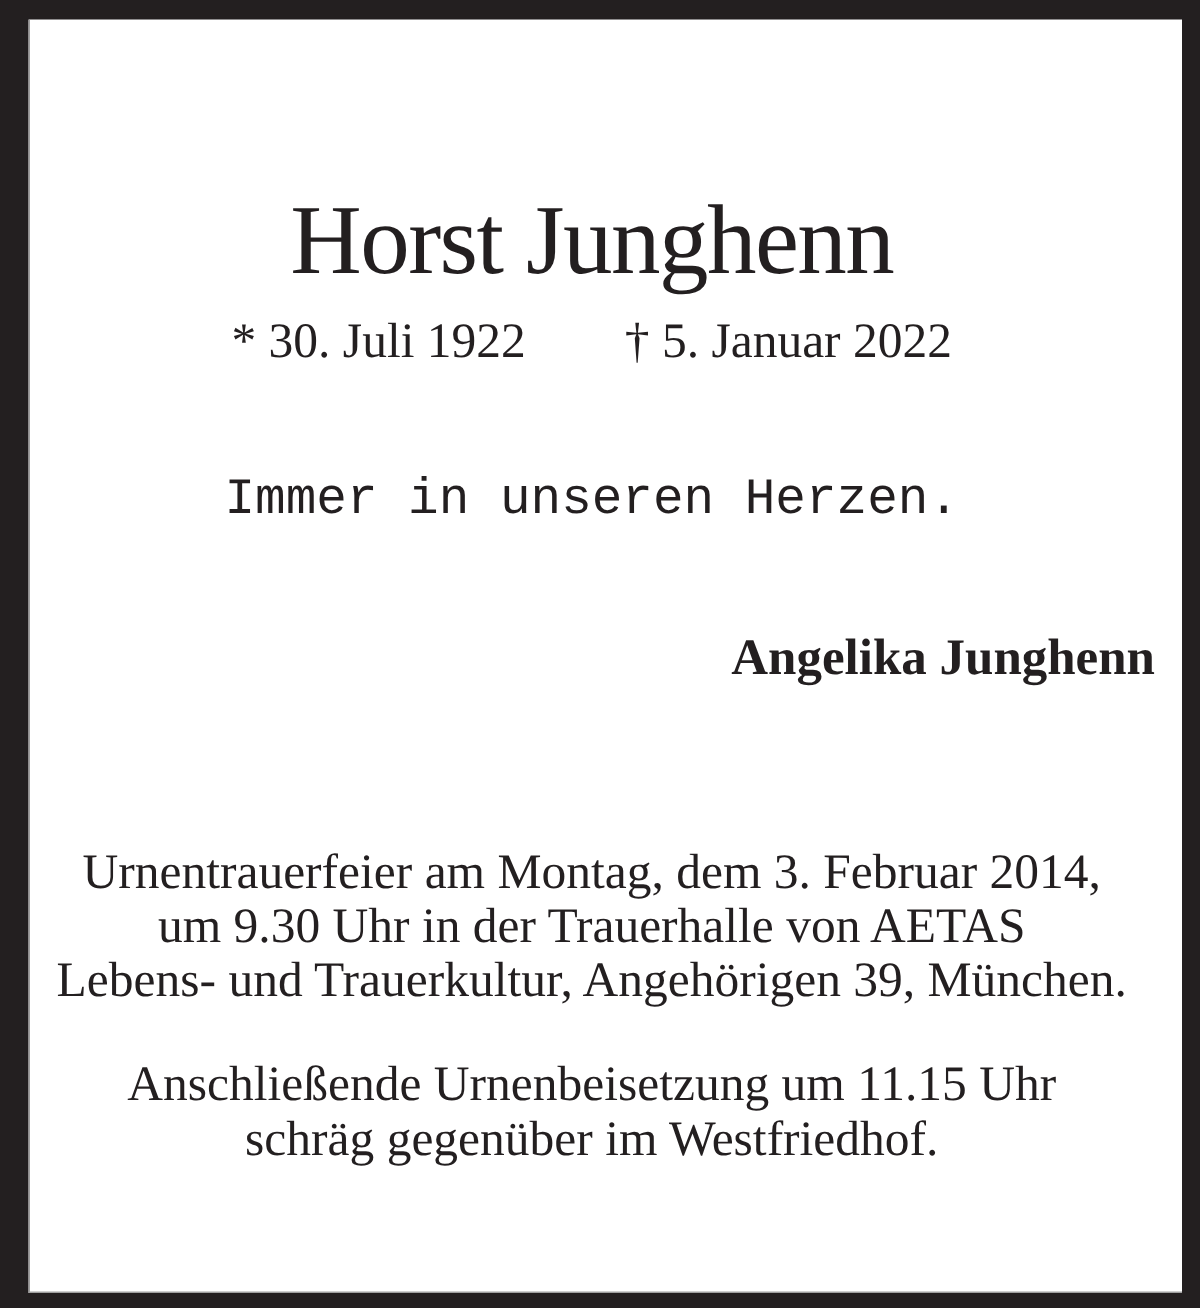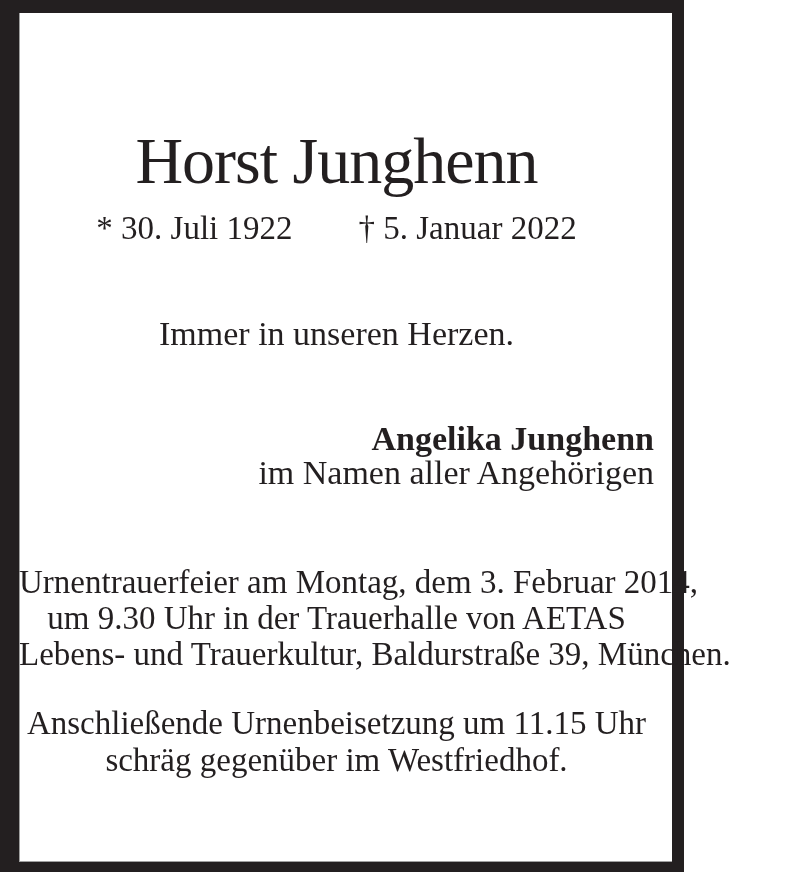--- a/index.html
+++ b/index.html
@@ -11,21 +11,21 @@
   * { margin: 0; padding: 0; box-sizing: border-box; }
   html, body {
     width: 800px; height: 872px;
     background: var(--background);
     overflow: hidden;
     font-family: "Liberation Serif", "DejaVu Serif", serif;
     color: var(--ink);
   }
   .card {
     position: relative;
-    width: 684px; height: 872px;
+    width: 800px; height: 872px;
     background: var(--background);
     border-style: solid;
     border-color: var(--frame);
     border-top-width: 13px;
     border-right-width: 12px;
     border-bottom-width: 10px;
     border-left-width: 19px;
   }
   .content {
     position: absolute;
@@ -50,20 +50,21 @@
     font-size: 33px;
     line-height: 36px;
     display: flex;
     justify-content: center;
     gap: 66px;
   }
   .epitaph {
     top: 303px;
     font-size: 34px;
     line-height: 36px;
+    font-family: Liberation Mono, monospace;
   }
   .mourner {
     top: 409px;
     font-size: 34px;
     line-height: 34px;
     text-align: right;
   }
   .mourner .mourner-name { font-weight: 700; }
   .service {
     top: 551px;
@@ -86,27 +87,26 @@
 
     <div class="line-block dates">
       <span>* 30. Juli 1922</span>
       <span>† 5. Januar 2022</span>
     </div>
 
     <div class="line-block epitaph">Immer in unseren Herzen.</div>
 
     <div class="line-block mourner">
       <div class="mourner-name">Angelika Junghenn</div>
-      <div>im Namen aller Angehörigen</div>
     </div>
 
     <div class="line-block service">
       <div>Urnentrauerfeier am Montag, dem 3. Februar 2014,</div>
       <div>um 9.30 Uhr in der Trauerhalle von AETAS</div>
-      <div>Lebens- und Trauerkultur, Baldurstraße 39, München.</div>
+      <div>Lebens- und Trauerkultur, Angehörigen 39, München.</div>
     </div>
 
     <div class="line-block burial">
       <div>Anschließende Urnenbeisetzung um 11.15 Uhr</div>
       <div>schräg gegenüber im Westfriedhof.</div>
     </div>
 
   </div>
 </div>
 

